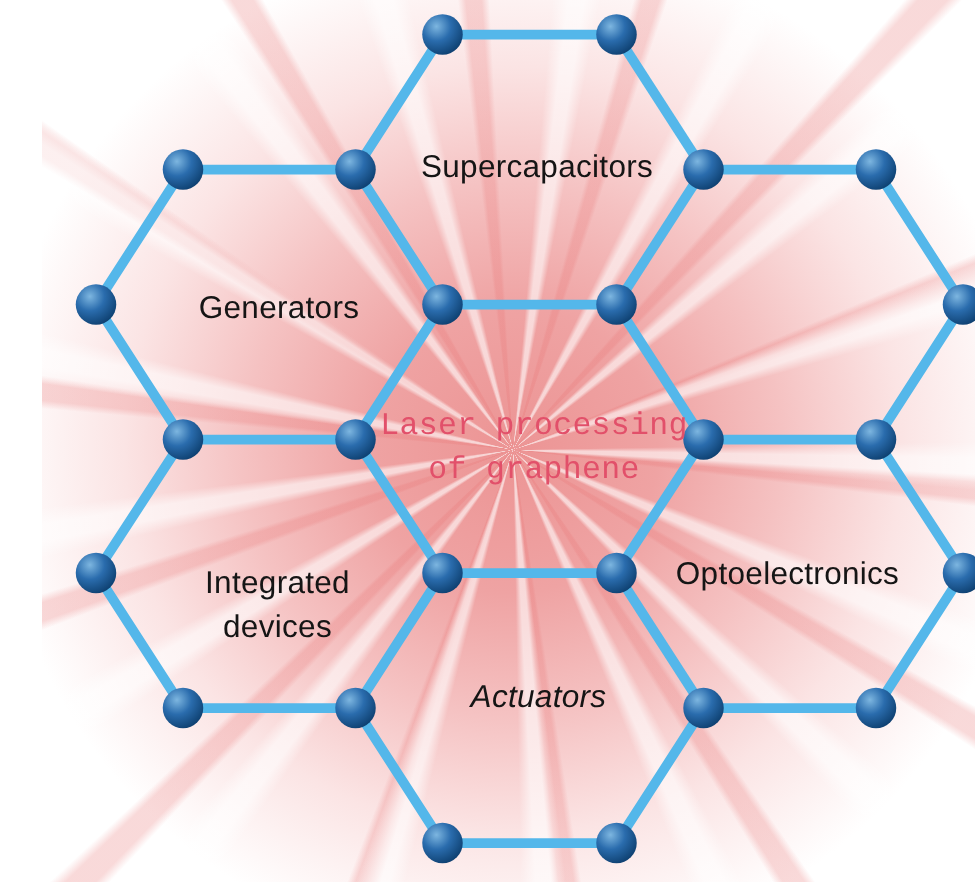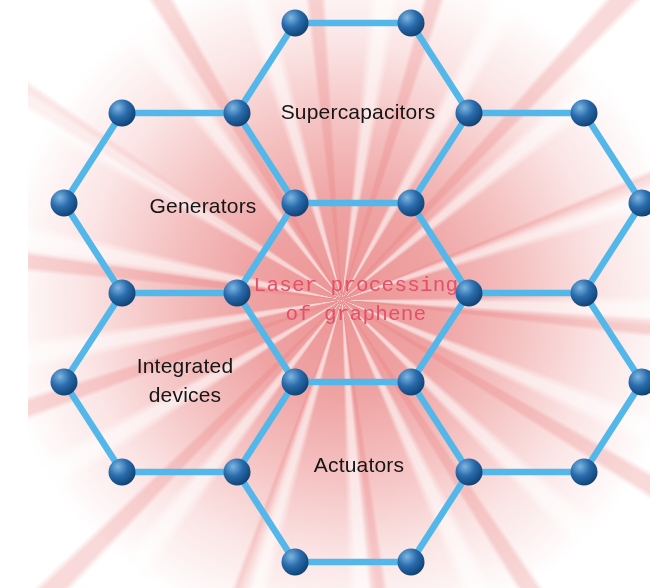--- a/index.html
+++ b/index.html
@@ -41,26 +41,26 @@
     text-align: center;
     white-space: pre-line;
     letter-spacing: 0.2px;
     user-select: none;
   }
   .label.accent {
     color: #e2506a;
     font-family: Liberation Mono, monospace;
   }
   .lbl-supercapacitors { left: 330px; top: 112px; }
-  .lbl-generators      { left: 175px; top: 206px; }
+  .lbl-generators      { left: 158px; top: 206px; }
   .lbl-sensors         { left: 505px; top: 204px; }
   .lbl-center          { left: 328px; top: 300px; width: 230px; }
-  .lbl-integrated      { left: 157px; top: 380px; }
+  .lbl-integrated      { left: 157px; top: 404px; }
   .lbl-optoelectronics { left: 497px; top: 383px; }
-  .lbl-actuators       { left: 331px; top: 465px; }
+  .lbl-actuators       { left: 331px; top: 465px; font-style: italic; }
 </style>
 </head>
 <body>
 
 <div class="stage">
 
   <svg class="lattice" id="lattice" width="650" height="588" viewBox="0 0 650 588" aria-hidden="true">
     <defs>
       <radialGradient id="atomGrad" cx="35%" cy="30%" r="80%">
         <stop offset="0%" stop-color="#7db6e0"></stop>
@@ -127,15 +127,16 @@
         <circle cx="383" cy="562" r="13.5" fill="url(#atomGrad)"></circle>
       </g>
   </svg>
 
   <div class="label lbl-supercapacitors">Supercapacitors</div>
   <div class="label lbl-generators">Generators</div>
   <div class="label accent lbl-center">Laser processing
 of graphene</div>
   <div class="label lbl-integrated">Integrated
 devices</div>
+  <div class="label lbl-optoelectronics">Optoelectronics</div>
   <div class="label lbl-actuators">Actuators</div>
 
 </div>
 
 </body></html>

